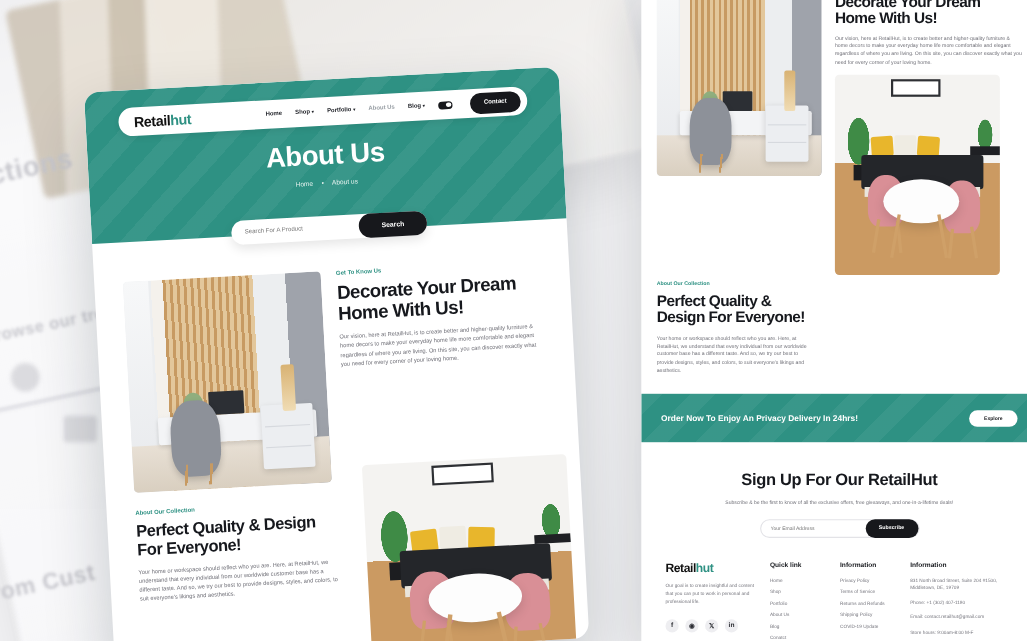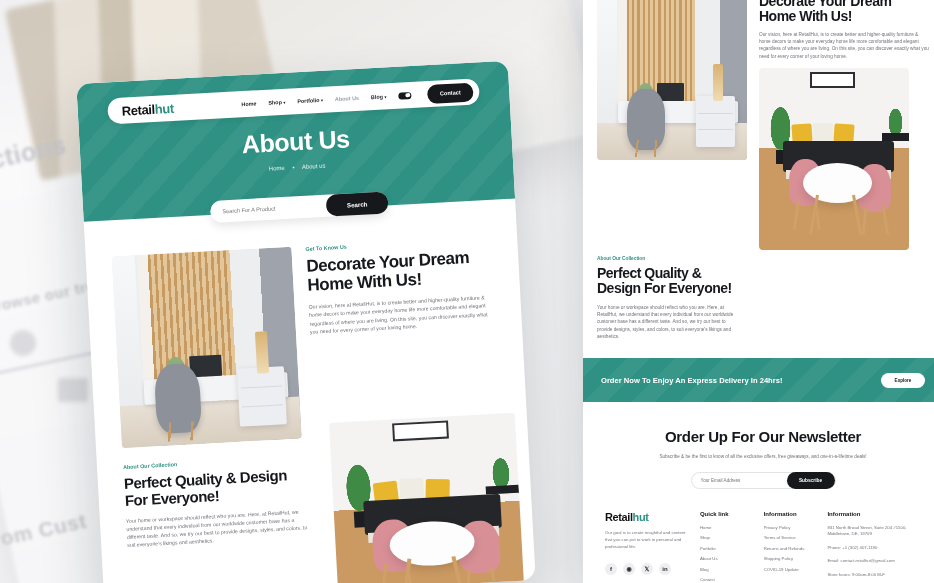--- a/index.html
+++ b/index.html
@@ -341,26 +341,26 @@
     </div>
   </div>
 
   <div class="sec-bottom">
     <div class="eyebrow">About Our Collection</div>
     <h2 class="h-dark mid">Perfect Quality &amp; Design For Everyone!</h2>
     <p class="body-txt small">Your home or workspace should reflect who you are. Here, at RetailHut, we understand that every individual from our worldwide customer base has a different taste. And so, we try our best to provide designs, styles, and colors, to suit everyone's likings and aesthetics.</p>
   </div>
 
   <div class="cta stripes">
-    <div class="cta-text">Order Now To Enjoy An Express Delivery In 24hrs!</div>
+    <div class="cta-text">Order Now To Enjoy An Privacy Delivery In 24hrs!</div>
     <div class="explore-btn">Explore</div>
   </div>
 
   <div class="newsletter">
-    <h3>Order Up For Our Newsletter</h3>
+    <h3>Sign Up For Our RetailHut</h3>
     <p>Subscribe &amp; be the first to know of all the exclusive offers, free giveaways, and one-in-a-lifetime deals!</p>
     <div class="sub-form">
       <input placeholder="Your Email Address" style="">
       <span class="pill-btn sub-btn">Subscribe</span>
     </div>
   </div>
 
   <div class="footer">
     <div class="f-col-brand">
       <div class="logo">

